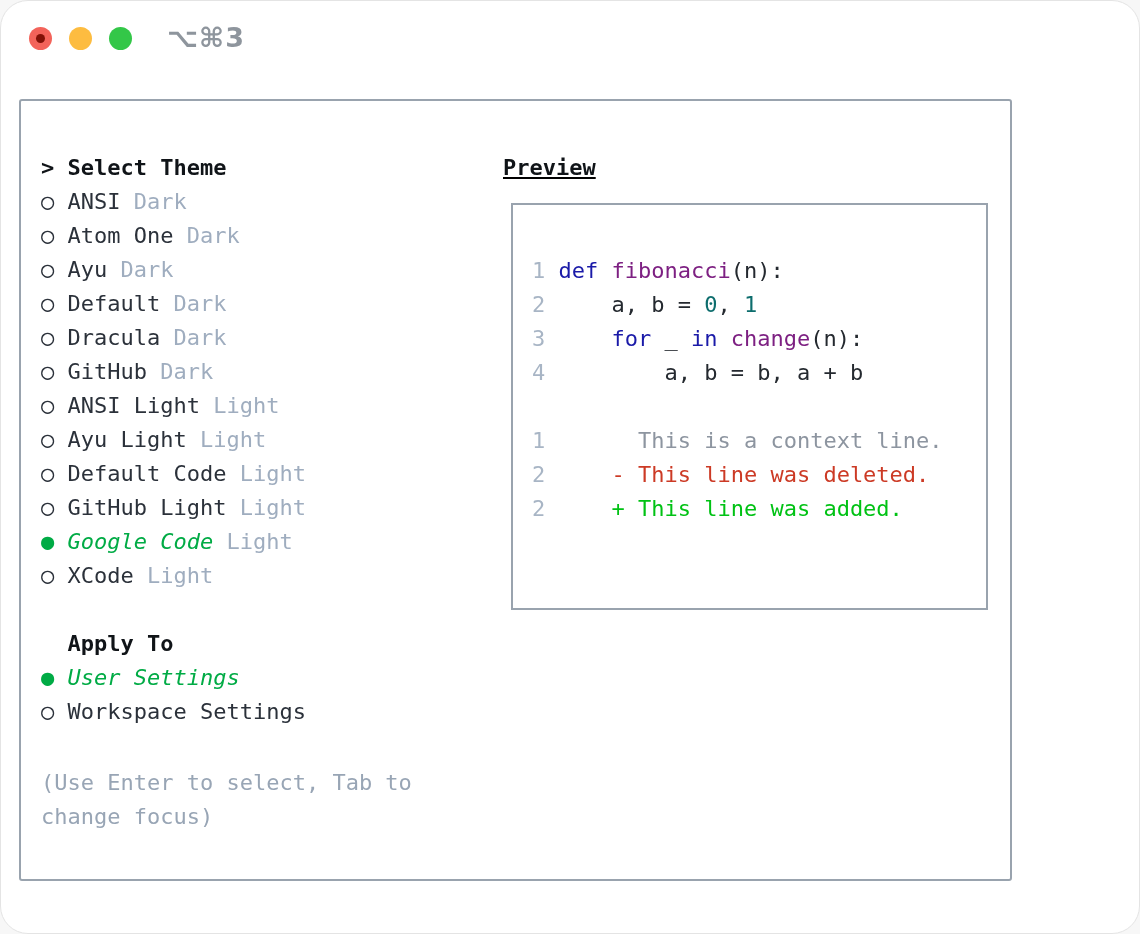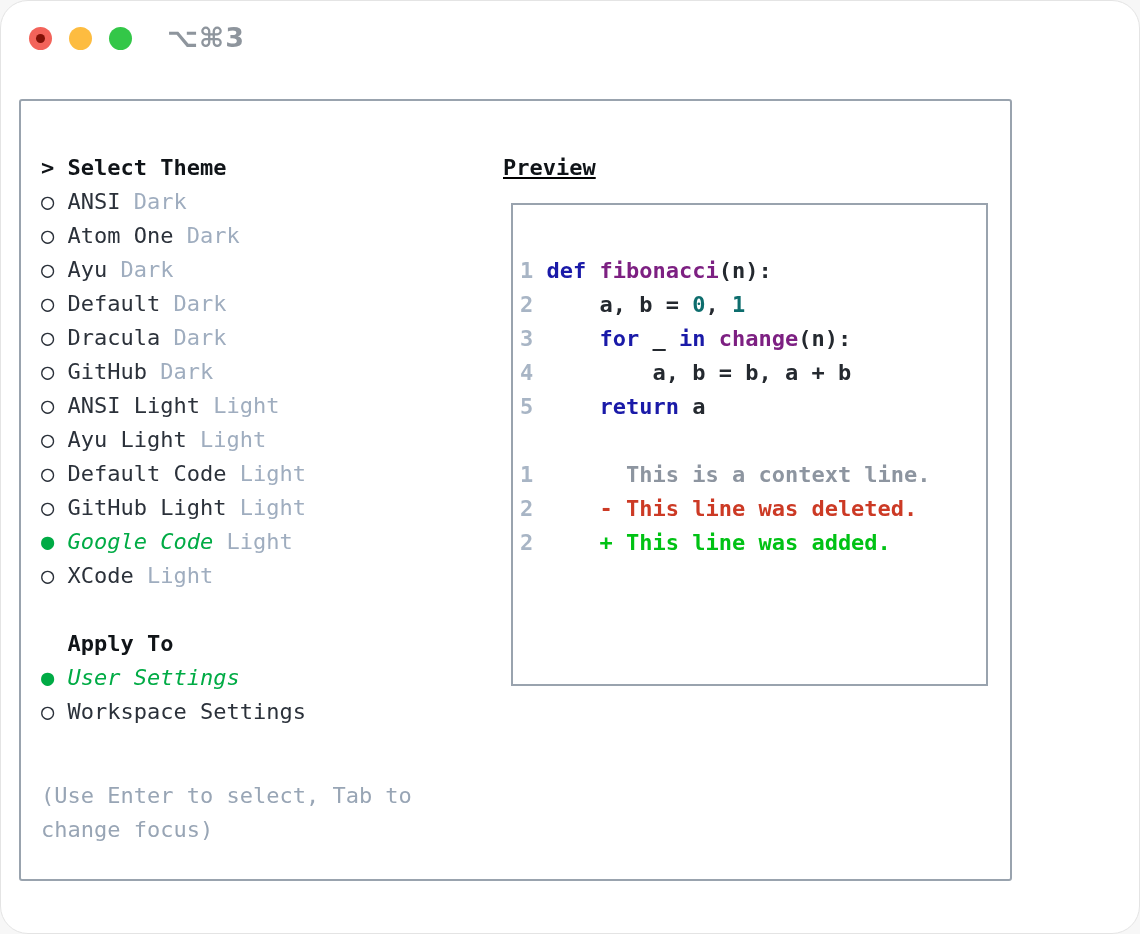--- a/index.html
+++ b/index.html
@@ -29,26 +29,26 @@
   .row.blank{height:34px;}
   .b{font-weight:bold;color:var(--strong);}
   .mark{display:inline-block;width:2ch;}
   .prompt{color:var(--strong);font-weight:bold;}
   .tname{color:var(--text);}
   .tname.sel{color:var(--green);font-style:italic;}
   .marker{color:var(--text);}
   .marker.sel{color:var(--green);}
   .variant{color:var(--muted);}
   .left-col{position:absolute;left:20px;top:50px;width:440px;}
-  .help{margin-top:16px;width:430px;white-space:normal;color:var(--help);font-size:22px;line-height:34px;}
+  .help{margin-top:3px;width:430px;white-space:normal;color:var(--help);font-size:22px;line-height:34px;}
   
   .right-col{position:absolute;left:482px;top:50px;text-decoration:underline;}
   .preview-box{
-    position:absolute;left:490px;top:102px;width:477px;height:483px;box-sizing:border-box;
-    border:2px solid var(--border);background:#fff;padding:49px 0 0 7px;overflow:hidden;font-weight:bold;
+    position:absolute;left:490px;top:102px;width:477px;height:407px;box-sizing:border-box;
+    border:2px solid var(--border);background:#fff;padding:49px 0 0 19px;overflow:hidden;
   }
   .gutter{display:inline-block;width:2ch;color:var(--linenum);}
   .c-kw{color:var(--kw);}
   .c-fn{color:var(--fn);}
   .c-lit{color:var(--lit);}
   .c-plain{color:var(--code);}
   .d-context{color:var(--ctx);}
   .d-deleted{color:var(--del);}
   .d-added{color:var(--add);}
 </style>
@@ -103,21 +103,20 @@
     <div class="right-col">
       <div class="row"><span class="b">Preview</span></div>
     </div>
 
     <div class="preview-box">
       <div>
           <div class="row"><span class="gutter">1</span><span class="c-kw">def</span><span class="c-plain"> </span><span class="c-fn">fibonacci</span><span class="c-plain">(n):</span></div>
           <div class="row"><span class="gutter">2</span><span class="c-plain">    a, b = </span><span class="c-lit">0</span><span class="c-plain">, </span><span class="c-lit">1</span></div>
           <div class="row"><span class="gutter">3</span><span class="c-plain">    </span><span class="c-kw">for</span><span class="c-plain"> _ </span><span class="c-kw">in</span><span class="c-plain"> </span><span class="c-fn">change</span><span class="c-plain">(n):</span></div>
           <div class="row"><span class="gutter">4</span><span class="c-plain">        a, b = b, a + b</span></div>
-          <div class="row"><span class="gutter">5</span><span class="c-plain">    </span><span class="c-kw">return</span><span class="c-plain"> a</span></div>
           <div class="row blank"></div>
           <div class="row"><span class="gutter">1</span><span class="d-context">      This is a context line.</span></div>
           <div class="row"><span class="gutter">2</span><span class="d-deleted">    - This line was deleted.</span></div>
           <div class="row"><span class="gutter">2</span><span class="d-added">    + This line was added.</span></div>
         </div>
     </div>
 
   </div>
 </div>
 

